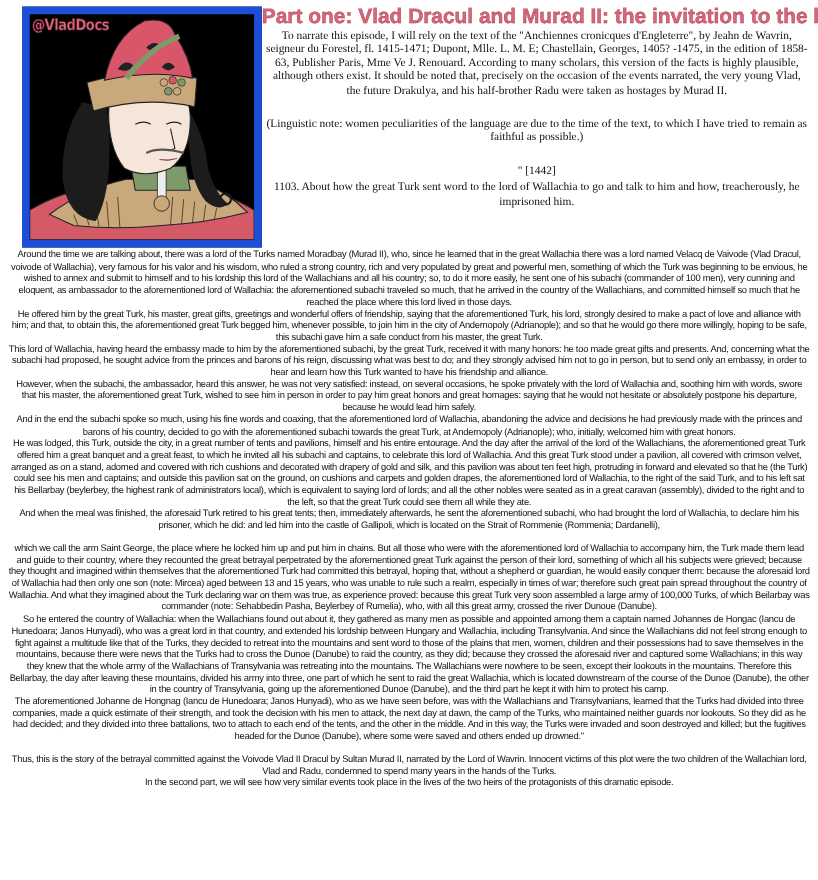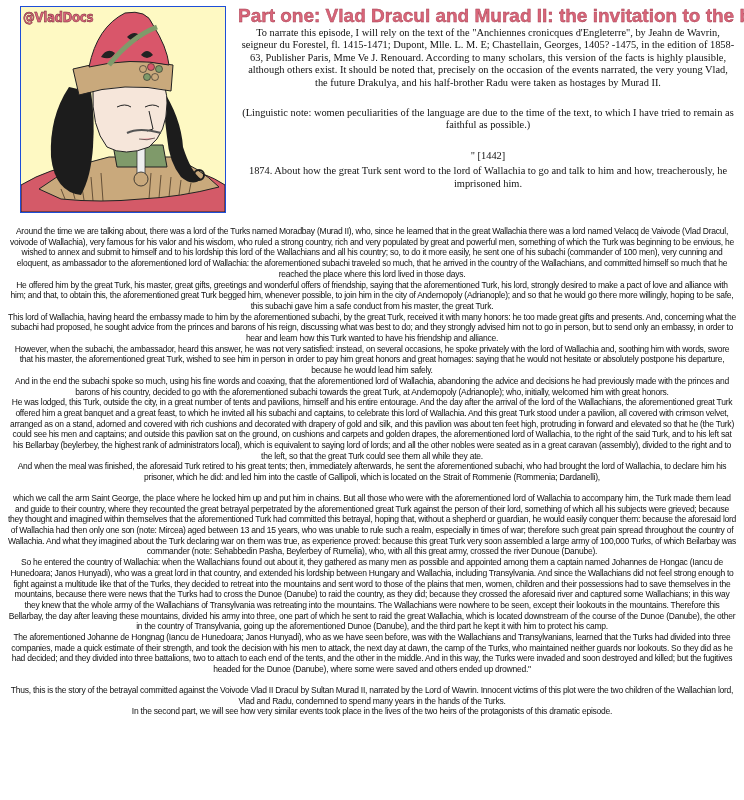--- a/index.html
+++ b/index.html
@@ -15,22 +15,22 @@
     .header {
       position: absolute;
       left: 0; top: 0;
       width: 744px;
       height: 222px;
     }
     .portrait {
       position: absolute;
       left: 20px; top: 6px;
       width: 204px; height: 205px;
-      border: 1px solid #1d4ed8;
-      background: #fef9c3;
+      border: 7px solid #1d4ed8;
+      background: #000000;
       overflow: hidden;
     }
     .portrait svg { display: block; }
     .watermark {
       position: absolute;
       left: 2px; top: 2px;
       font-family: "DejaVu Sans", sans-serif;
       font-weight: bold;
       font-size: 14px;
       letter-spacing: -0.5px;
@@ -126,21 +126,21 @@
     </svg>
   </div>
 
   <div class="intro">
     <div class="title">Part one: Vlad Dracul and Murad II: the invitation to the banquet.</div>
     <p>To narrate this episode, I will rely on the text of the "Anchiennes cronicques d'Engleterre", by Jeahn de Wavrin, seigneur du Forestel, fl. 1415-1471; Dupont, Mlle. L. M. E; Chastellain, Georges, 1405? -1475, in the edition of 1858-63, Publisher Paris, Mme Ve J. Renouard. According to many scholars, this version of the facts is  highly plausible, although others exist. It should be noted that, precisely on the occasion of the events narrated, the very young Vlad, the future Drakulya, and his half-brother Radu were taken as hostages by Murad II.</p>
     <div class="gap"></div>
     <p>(Linguistic note: women peculiarities of the language are due to the time of the text, to which I have tried to remain as faithful as possible.)</p>
     <div class="gap"></div>
     <p>" [1442]</p>
-    <p>1874. About how the great Turk sent word to the lord of Wallachia to go and talk to him and how, treacherously, he imprisoned him.</p>
+    <p>1103. About how the great Turk sent word to the lord of Wallachia to go and talk to him and how, treacherously, he imprisoned him.</p>
   </div>
 </div>
 
 <div class="body-text">
   <p>Around the time we are talking about, there was a lord of the Turks named Moradbay (Murad II), who, since he learned that in the great Wallachia there was a lord named Velacq de Vaivode (Vlad Dracul, voivode of Wallachia), very famous for his valor and his wisdom, who ruled a strong country, rich and very populated by great and powerful men, something of which the Turk was beginning to be envious, he wished to annex and submit to himself and to his lordship this lord of the Wallachians and all his country; so, to do it more easily, he sent one of his subachi (commander of 100 men), very cunning and eloquent, as ambassador to the aforementioned lord of Wallachia: the aforementioned subachi traveled so much, that he arrived in the country of the Wallachians, and committed himself so much that he reached the place where this lord lived in those days.</p>
   <p>He offered him by the great Turk, his master, great gifts, greetings and wonderful offers of friendship, saying that the aforementioned Turk, his lord, strongly desired to make a pact of love and alliance with him; and that, to obtain this, the aforementioned great Turk begged him, whenever possible, to join him in the city of Andernopoly (Adrianople); and so that he would go there more willingly, hoping to be safe, this subachi gave him a safe conduct from his master, the great Turk.</p>
   <p>This lord of Wallachia, having heard the embassy made to him by the aforementioned subachi, by the great Turk, received it with many honors: he too made great gifts and presents. And, concerning what the subachi had proposed, he sought advice from the princes and barons of his reign, discussing what was best to do; and they strongly advised him not to go in person, but to send only an embassy, in order to hear and learn how this Turk wanted to have his friendship and alliance.</p>
   <p>However, when the subachi, the ambassador, heard this answer, he was not very satisfied: instead, on several occasions, he spoke privately with the lord of Wallachia and, soothing him with words, swore that his master, the aforementioned great Turk, wished to see him in person in order to pay him great honors and great homages: saying that he would not hesitate or absolutely postpone his departure, because he would lead him safely.</p>
   <p>And in the end the subachi spoke so much, using his fine words and coaxing, that the aforementioned lord of Wallachia, abandoning the advice and decisions he had previously made with the princes and barons of his country, decided to go with the aforementioned subachi towards the great Turk, at Andernopoly (Adrianople); who, initially, welcomed him with great honors.</p>
   <p>He was lodged, this Turk, outside the city, in a great number of tents and pavilions, himself and his entire entourage. And the day after the arrival of the lord of the Wallachians, the aforementioned great Turk offered him a great banquet and a great feast, to which he invited all his subachi and captains, to celebrate this lord of Wallachia. And this great Turk stood under a pavilion, all covered with crimson velvet, arranged as on a stand, adorned and covered with rich cushions and decorated with drapery of gold and silk, and this pavilion was about ten feet high, protruding in forward and elevated so that he (the Turk) could see his men and captains; and outside this pavilion sat on the ground, on cushions and carpets and golden drapes, the aforementioned lord of Wallachia, to the right of the said Turk, and to his left sat his Bellarbay (beylerbey, the highest rank of administrators local), which is equivalent to saying lord of lords; and all the other nobles were seated as in a great caravan (assembly), divided to the right and to the left, so that the great Turk could see them all while they ate.</p>

